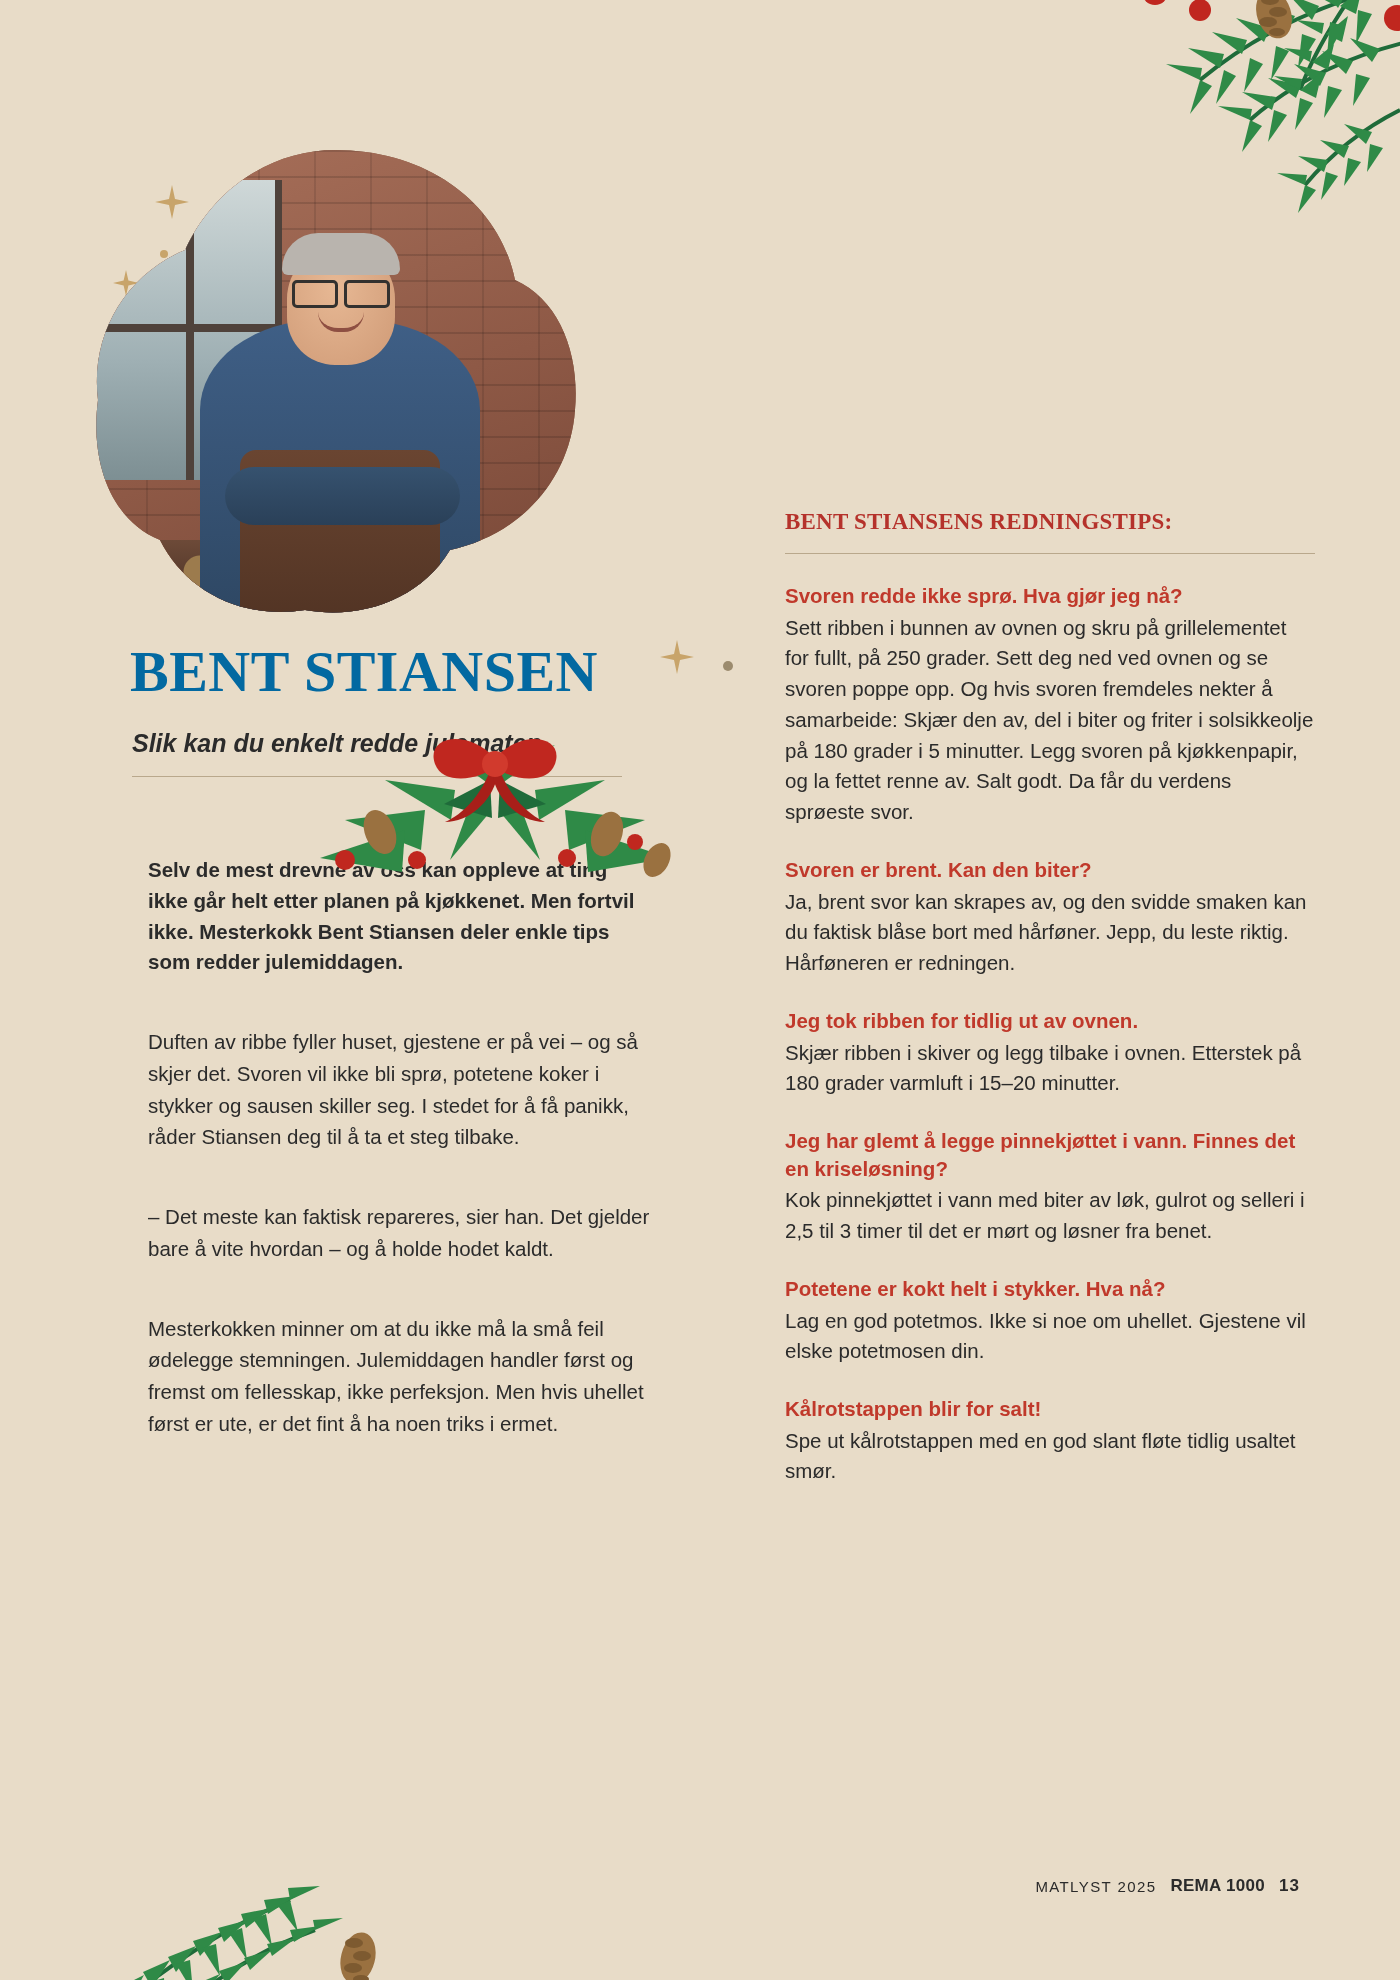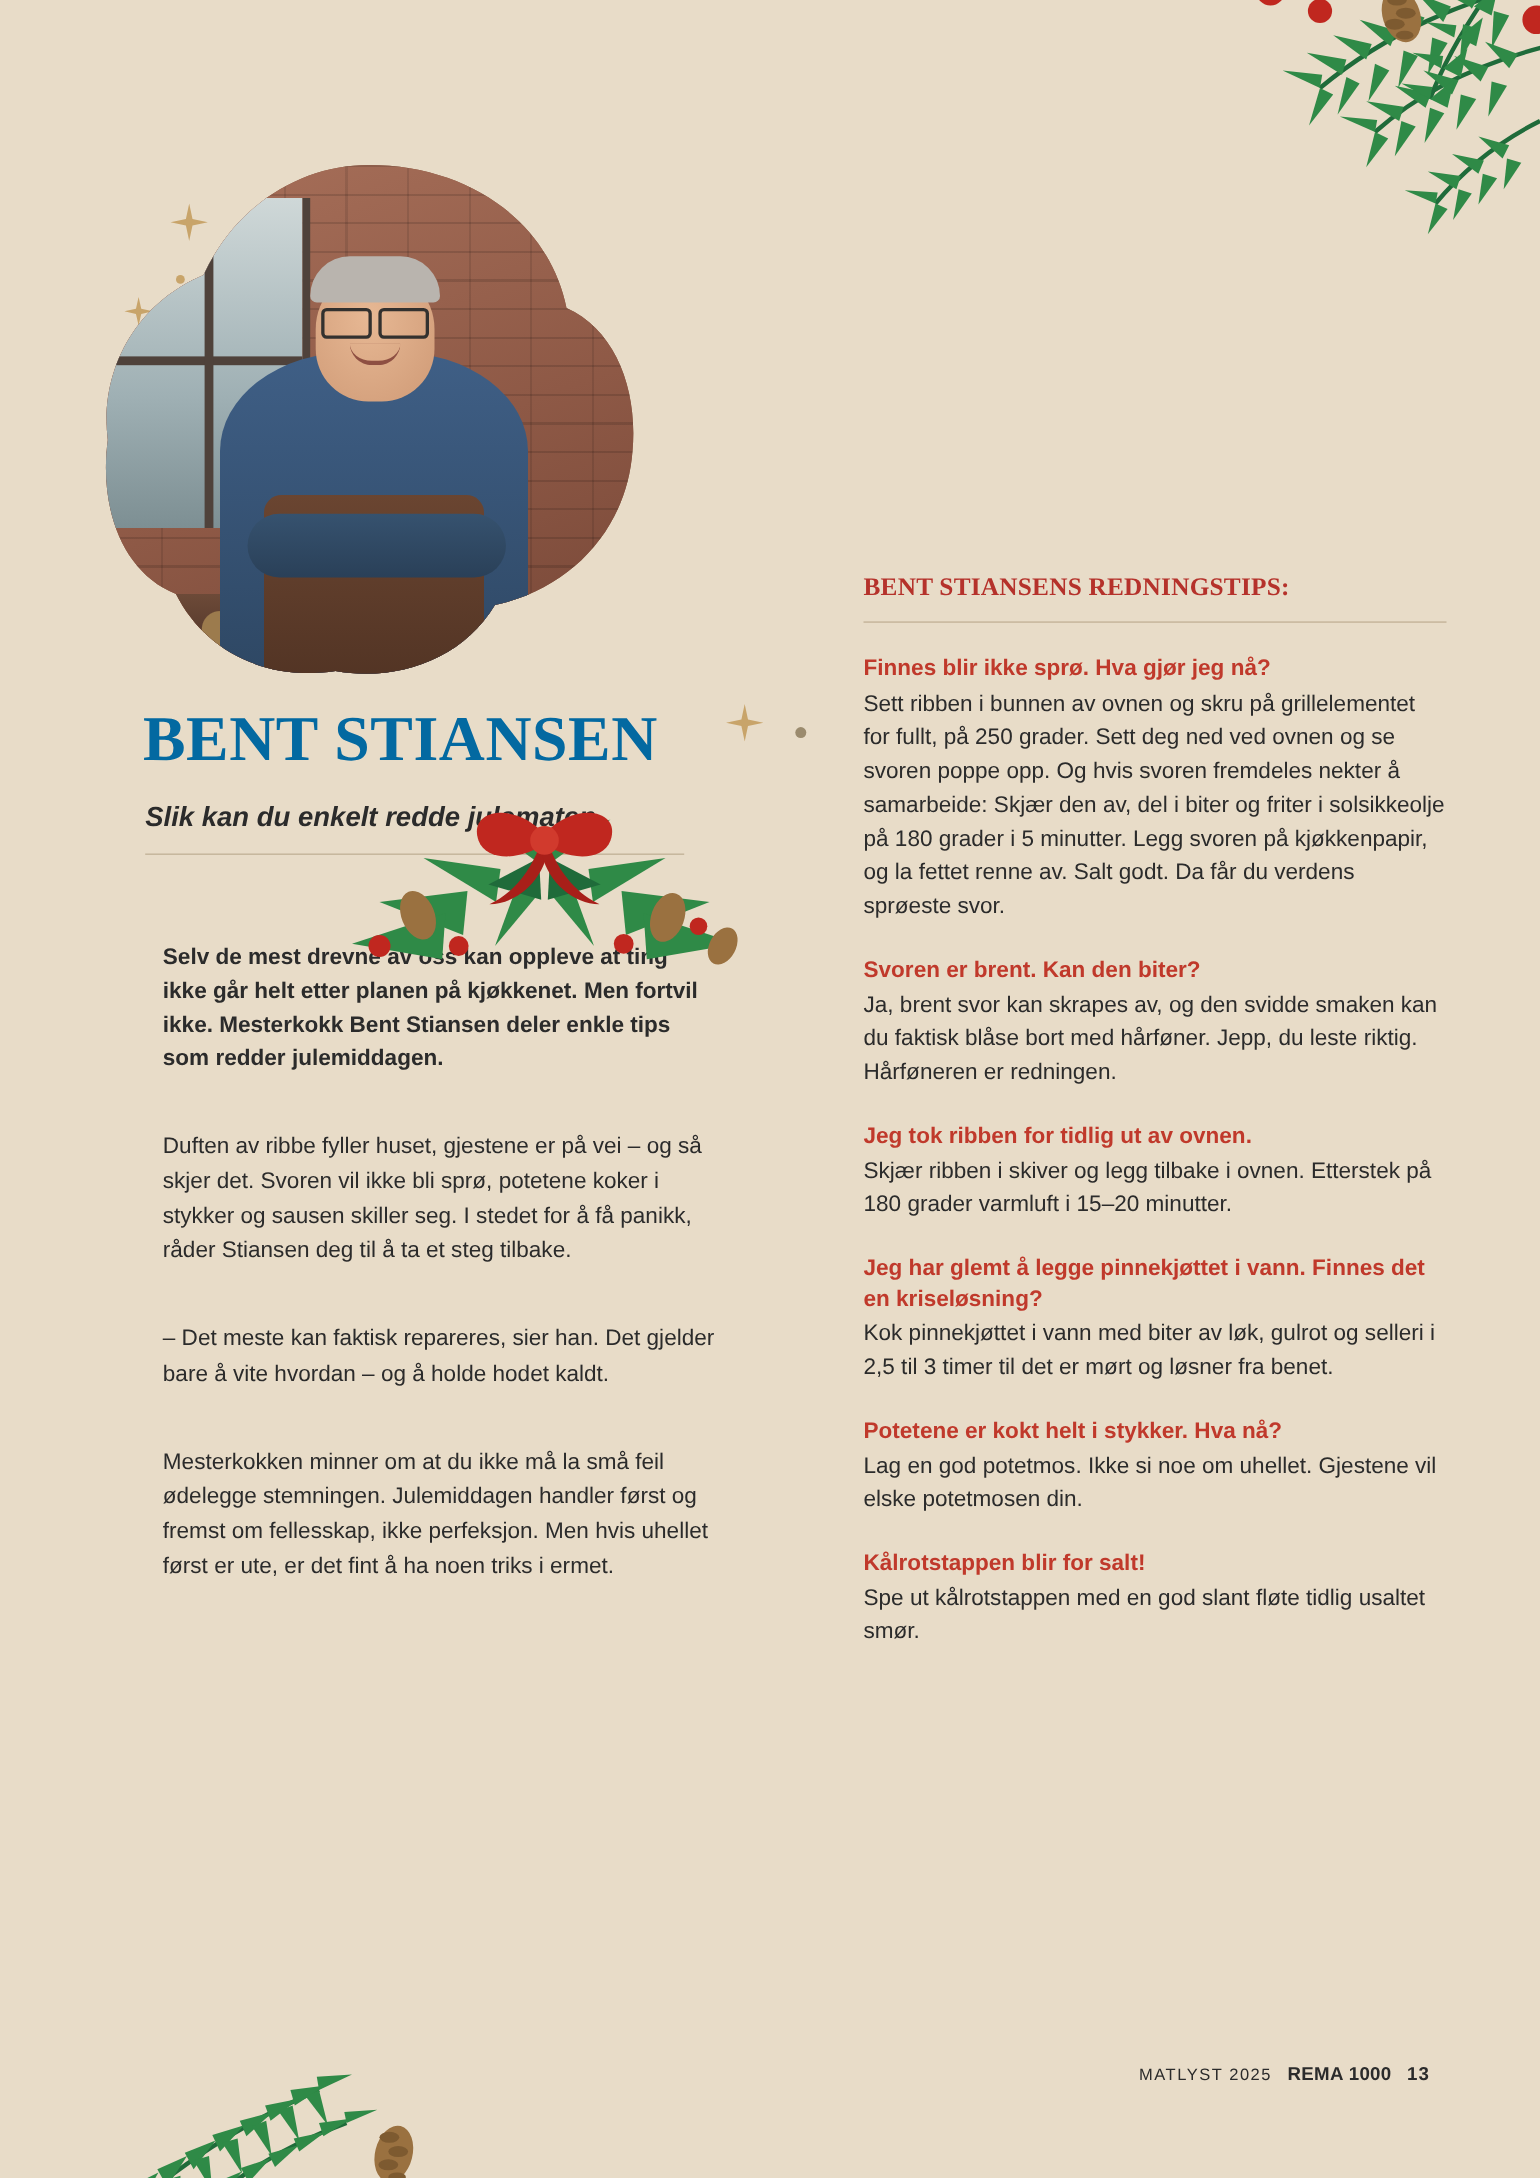--- a/index.html
+++ b/index.html
@@ -142,21 +142,21 @@
   .body-p {
     margin:48px 0 0 48px;
     width:510px;
     font-size:20.5px;
     line-height:1.55;
   }
 
   
   .right-col {
     position:absolute;
-    left:785px; top:521px; width:530px;
+    left:785px; top:509px; width:530px;
   }
   .tips-title {
     font-family:"Liberation Serif", serif;
     font-weight:bold;
     color:#b5322b;
     font-size:23px;
     letter-spacing:.2px;
   }
   .tips-rule { margin-top:18px; width:530px; height:1px; background:#b9a88c; }
 
@@ -383,21 +383,21 @@
   <div class="body-p">Duften av ribbe fyller huset, gjestene er på vei – og så skjer det. Svoren vil ikke bli sprø, potetene koker i stykker og sausen skiller seg. I stedet for å få panikk, råder Stiansen deg til å ta et steg tilbake.</div>
   <div class="body-p">– Det meste kan faktisk repareres, sier han. Det gjelder bare å vite hvordan – og å holde hodet kaldt.</div>
   <div class="body-p">Mesterkokken minner om at du ikke må la små feil ødelegge stemningen. Julemiddagen handler først og fremst om fellesskap, ikke perfeksjon. Men hvis uhellet først er ute, er det fint å ha noen triks i ermet.</div>
 </div>
 
 <div class="right-col">
   <div class="tips-title">BENT STIANSENS REDNINGSTIPS:</div>
   <div class="tips-rule"></div>
 
   <div class="tip">
-    <p class="tip-q">Finnes blir ikke sprø. Hva gjør jeg nå?</p>
+    <p class="tip-q">Svoren redde ikke sprø. Hva gjør jeg nå?</p>
     <p class="tip-a">Sett ribben i bunnen av ovnen og skru på grillelementet for fullt, på 250 grader. Sett deg ned ved ovnen og se svoren poppe opp. Og hvis svoren fremdeles nekter å samarbeide: Skjær den av, del i biter og friter i solsikkeolje på 180 grader i 5 minutter. Legg svoren på kjøkkenpapir, og la fettet renne av. Salt godt. Da får du verdens sprøeste svor.</p>
   </div>
   <div class="tip">
     <p class="tip-q">Svoren er brent. Kan den biter?</p>
     <p class="tip-a">Ja, brent svor kan skrapes av, og den svidde smaken kan du faktisk blåse bort med hårføner. Jepp, du leste riktig. Hårføneren er redningen.</p>
   </div>
   <div class="tip">
     <p class="tip-q">Jeg tok ribben for tidlig ut av ovnen.</p>
     <p class="tip-a">Skjær ribben i skiver og legg tilbake i ovnen. Etterstek på 180 grader varmluft i 15–20 minutter.</p>
   </div>

